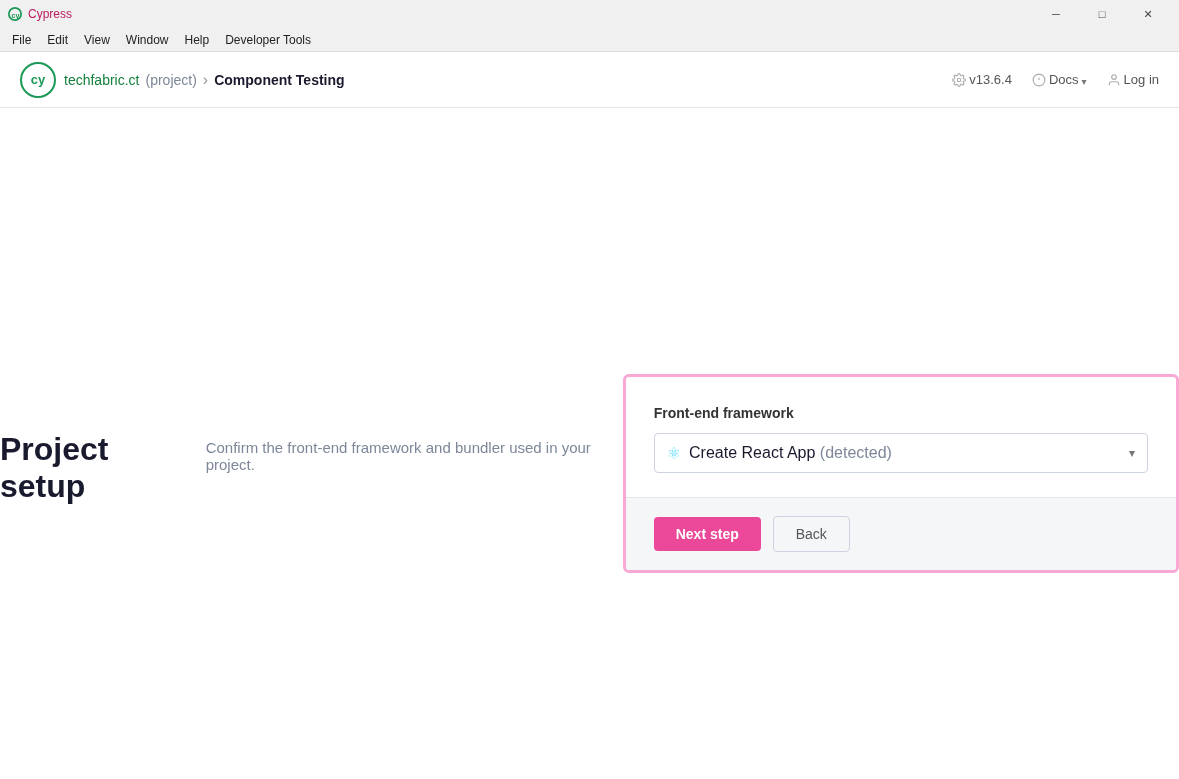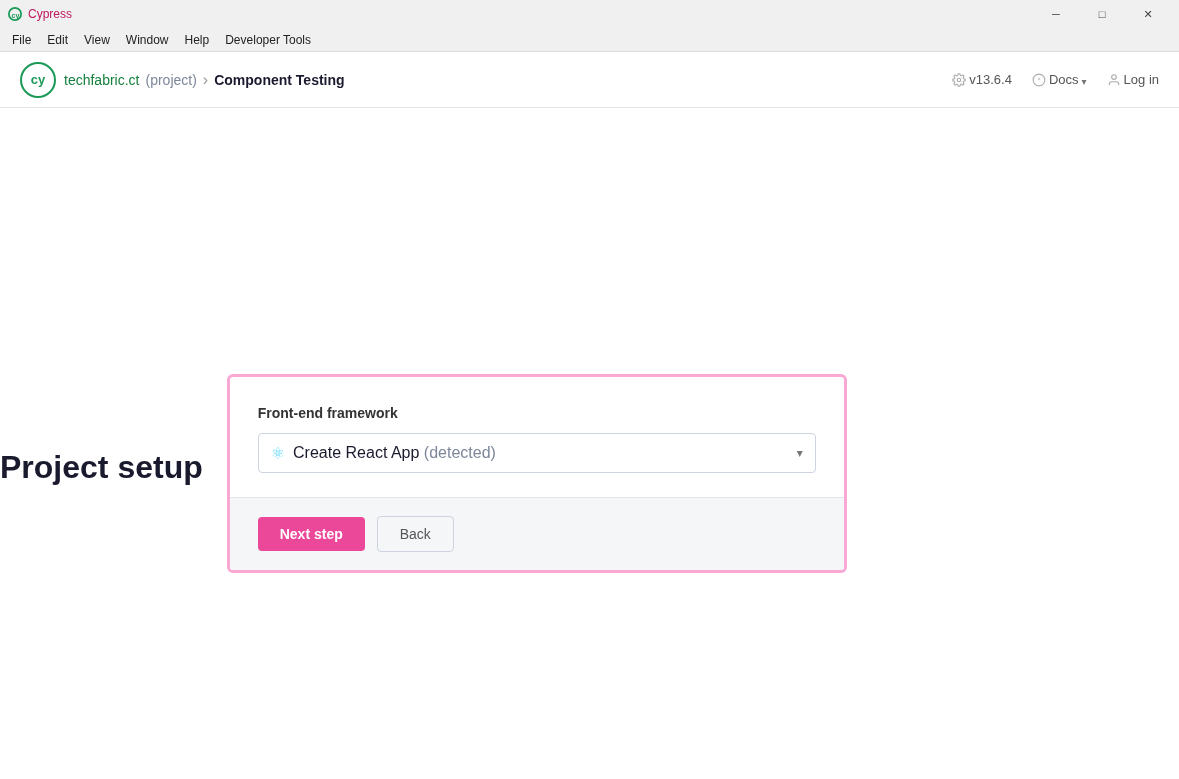--- a/index.html
+++ b/index.html
@@ -291,20 +291,21 @@
         <path d="M20 21v-2a4 4 0 0 0-4-4H8a4 4 0 0 0-4 4v2"></path>
           <circle cx="12" cy="7" r="4"></circle>
       </svg>
       <span>Log in</span>
     </div>
   </div>
 </div>
 
 <div class="main-content">
   <h1 class="page-heading">Project setup</h1>
+  <p class="page-subtitle">Confirm the front-end framework and bundler used in your project.</p>
 
   <div class="setup-card">
     <div class="card-body">
       <div class="field-label">Front-end framework</div>
       <div class="select-wrapper">
         <span class="react-icon">⚛</span>
         <span class="select-value">
           <span>Create React App</span>
           <span class="select-detected"> (detected)</span>
         </span>

